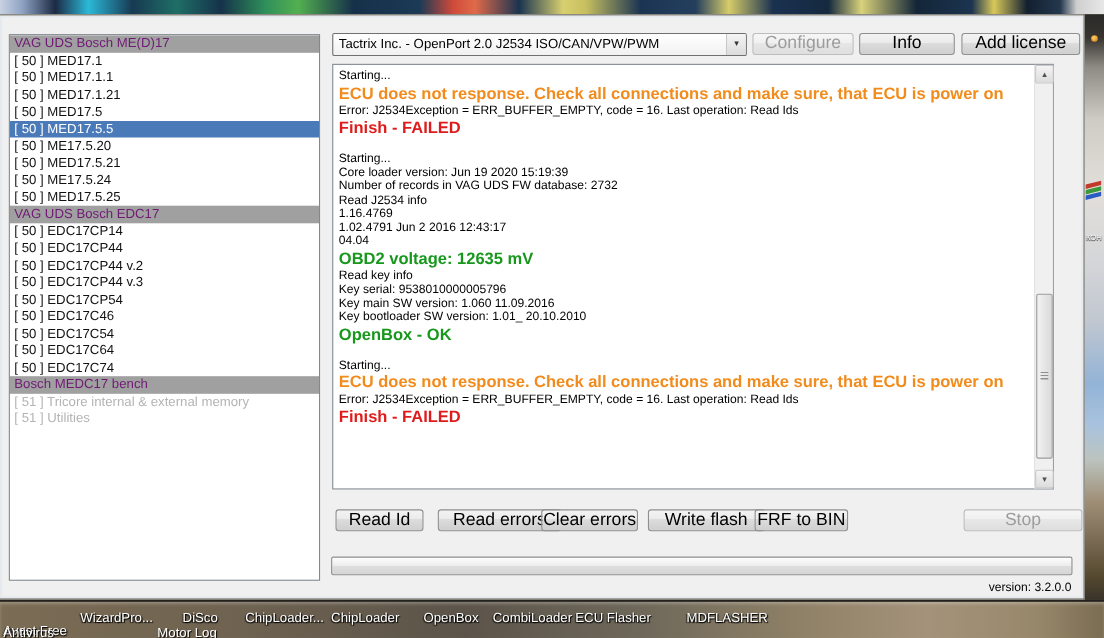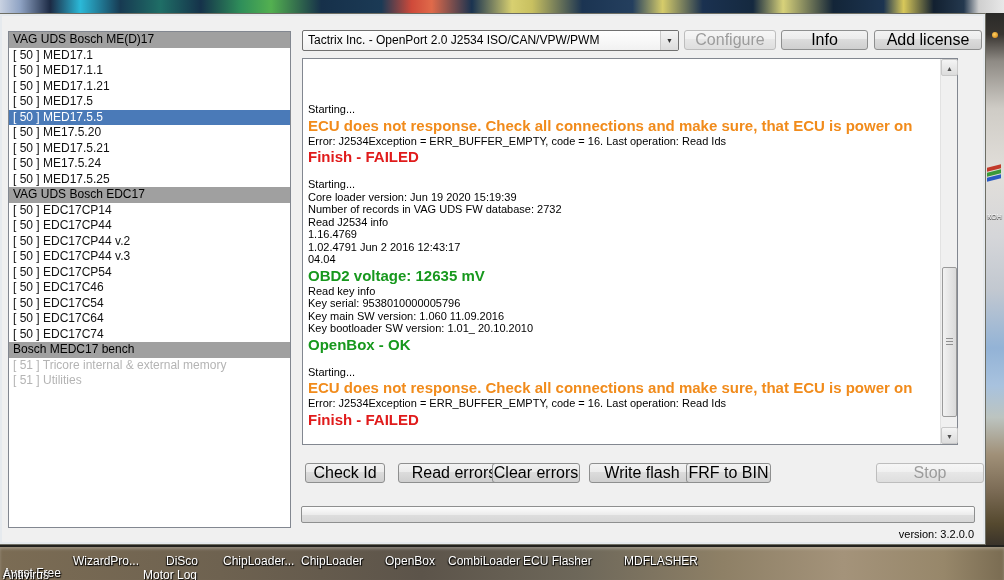--- a/index.html
+++ b/index.html
@@ -30,39 +30,39 @@
   
   #win { position:absolute; left:0; top:13px; width:986px; height:532px;
     background:#f0f0f0; border:1px solid #6e6e64; border-left:none;
     box-shadow:inset 0 0 0 2px #e6eaee; }
 
   
   #ecu-list { position:absolute; left:8px; top:17px; width:283px; height:497px;
     background:#fff; border:1px solid #828790; overflow:hidden; }
   .row { height:15.5px; line-height:15.5px; font-size:12px; padding-left:4px; color:#111;
     white-space:nowrap; overflow:hidden; }
-  .row.header { background:#a0a0a0; color:#000000; }
+  .row.header { background:#a0a0a0; color:#701a75; }
   .row.selected { background:#4a7ab8; color:#fff; }
   .row.disabled { color:#b4b4b4; }
 
   
   #combo { position:absolute; left:302px; top:16px; width:377px; height:21px;
     background:linear-gradient(#ffffff,#f1f1f1); border:1px solid #707070; border-radius:2px;
     font-size:12px; line-height:19px; padding-left:5px; color:#000; white-space:nowrap; overflow:hidden; }
   #combo .arrow { position:absolute; right:0; top:0; width:18px; height:19px; border-left:1px solid #c8c8c8;
     background:linear-gradient(#f4f4f4,#dcdcdc); text-align:center; font-size:7px; line-height:19px; color:#333; }
   .btn { position:absolute; height:20px; background:linear-gradient(#f3f3f3 0%,#ebebeb 45%,#dcdcdc 46%,#cfcfcf 100%);
     border:1px solid #8e8f8f; border-radius:3px; font-size:16px; line-height:18px; text-align:center; color:#000; }
   .btn.disabled { color:#9c9c9c; border-color:#bdbdbd;
     background:linear-gradient(#f6f6f6 0%,#f0f0f0 45%,#e7e7e7 46%,#dedede 100%); }
 
   
   #log-panel { position:absolute; left:302px; top:44px; width:656px; height:387px;
     background:#fff; border:1px solid #828790; }
-  #log-text { position:absolute; left:0; top:0; right:17px; bottom:0; overflow:hidden; padding:4px 2px 8px 5px;margin-top:40px; }
+  #log-text { position:absolute; left:0; top:0; right:17px; bottom:0; overflow:hidden; padding:4px 2px 8px 5px; }
   .ll { white-space:normal; }
   .ll.small { font-size:11px; line-height:12.5px; color:#000; }
   .ll.blank { height:12px; }
   .ll.warn { font-size:15px; font-weight:bold; color:#f18b1b; line-height:19px; }
   .ll.fail { font-size:15px; font-weight:bold; color:#e01b1b; line-height:19px; }
   .ll.ok   { font-size:15px; font-weight:bold; color:#17981d; line-height:19px; }
   #log-scrollbar { position:absolute; right:0; top:0; width:17px; bottom:0; background:#f0f0f0; border-left:1px solid #e2e2e2; }
   .sb-arrow { position:absolute; left:0; width:17px; height:17px; font-size:7px; line-height:17px; text-align:center; color:#505050;
     background:linear-gradient(#f4f4f4,#dcdcdc); border:1px solid #c8c8c8; border-radius:2px; }
   #sb-up { top:0; } #sb-down { bottom:0; }
@@ -169,21 +169,21 @@
         <div class="ll fail">Finish - FAILED</div>
       </div>
     <div id="log-scrollbar">
       <div class="sb-arrow" id="sb-up">▲</div>
       <div id="sb-thumb"></div>
       <div class="sb-arrow" id="sb-down">▼</div>
     </div>
   </div>
 
   <div id="action-row">
-      <div class="btn" style="left: 305px; top: 449px; width: 80px;">Check Id</div>
+      <div class="btn" style="left: 305px; top: 449px; width: 80px;">Read Id</div>
       <div class="btn" style="left: 398px; top: 449px; width: 112px;">Read errors</div>
       <div class="btn" style="left: 492px; top: 449px; width: 88px;">Clear errors</div>
       <div class="btn" style="left: 589px; top: 449px; width: 106px;">Write flash</div>
       <div class="btn" style="left: 686px; top: 449px; width: 85px;">FRF to BIN</div>
       <div class="btn disabled" style="left: 876px; top: 449px; width: 108px;">Stop</div>
     </div>
 
   <div id="progress"></div>
   <div id="version">version: 3.2.0.0</div>
 </div>

